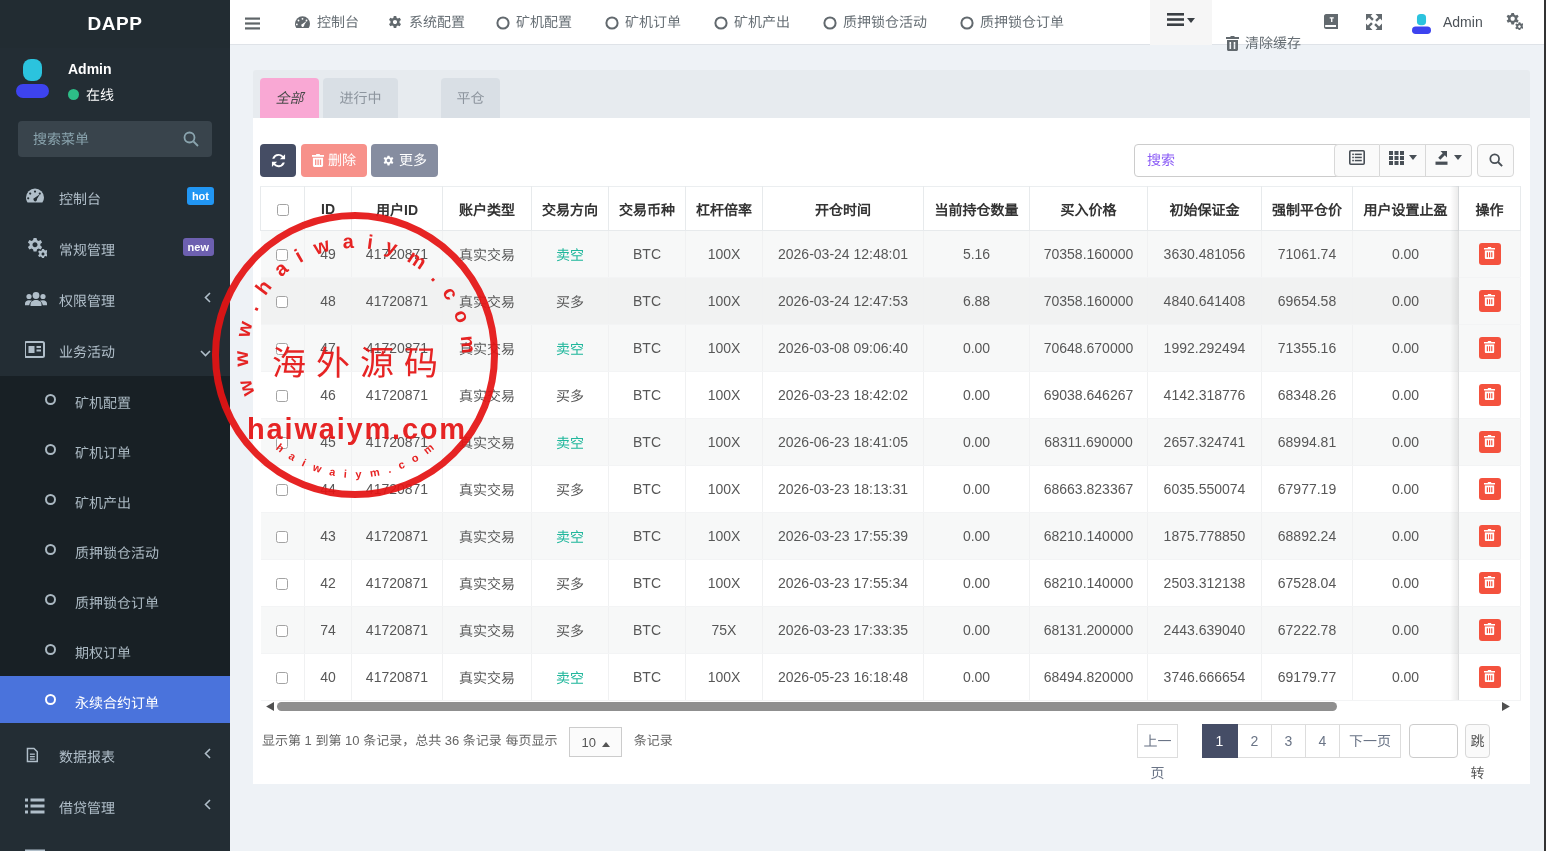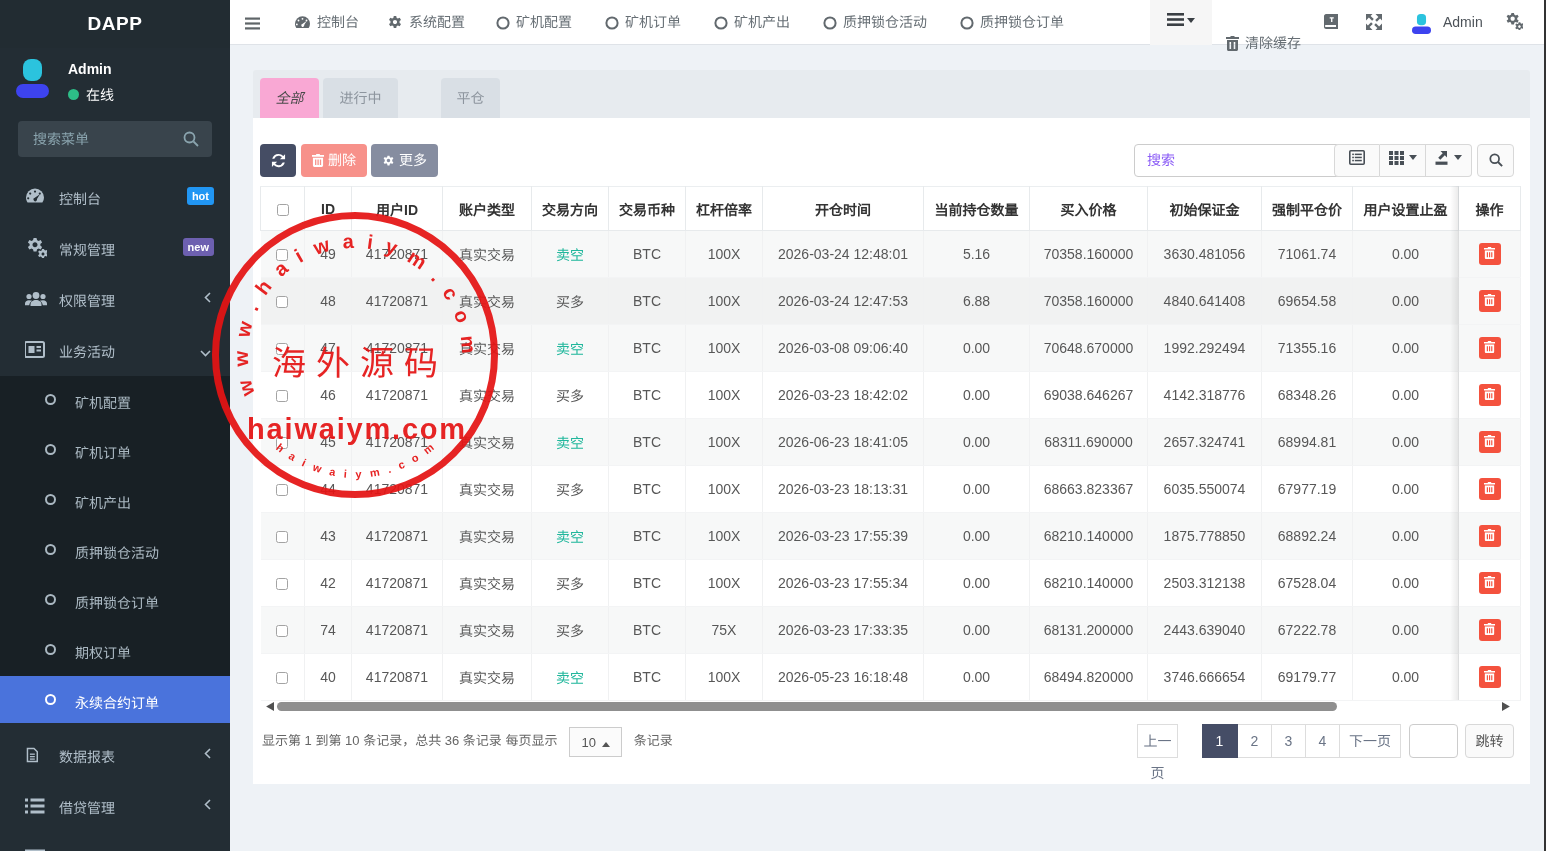--- a/index.html
+++ b/index.html
@@ -545,21 +545,21 @@
             <path d="M4 0l4 5H0z" fill="#555"></path>
           </svg></span> 条记录</div>
 <div style="position:absolute;left:0;top:606px;width:1261px;height:34px;">
         <div style="position:absolute;left:884px;top:0;width:41px;height:34px;border:1px solid #ddd;line-height:32px;text-align:center;font-size:14px;background:#fff;color:#6a7486;">上一页</div>
         <div style="position:absolute;left:949px;top:0;width:36px;height:34px;border:1px solid #ddd;line-height:32px;text-align:center;font-size:14px;background:#454d66;color:#fff;border-color:#454d66;border-left:none;">1</div>
         <div style="position:absolute;left:985px;top:0;width:34px;height:34px;border:1px solid #ddd;line-height:32px;text-align:center;font-size:14px;background:#fff;color:#6a7486;border-left:none;">2</div>
         <div style="position:absolute;left:1019px;top:0;width:34px;height:34px;border:1px solid #ddd;line-height:32px;text-align:center;font-size:14px;background:#fff;color:#6a7486;border-left:none;">3</div>
         <div style="position:absolute;left:1053px;top:0;width:34px;height:34px;border:1px solid #ddd;line-height:32px;text-align:center;font-size:14px;background:#fff;color:#6a7486;border-left:none;">4</div>
         <div style="position:absolute;left:1087px;top:0;width:61px;height:34px;border:1px solid #ddd;line-height:32px;text-align:center;font-size:14px;background:#fff;color:#6a7486;border-left:none;">下一页</div>
         <div style="position:absolute;left:1156px;top:0;width:49px;height:34px;border:1px solid #ccc;border-radius:4px;background:#fff;"></div>
-        <div style="position:absolute;left:1212px;top:0;width:49px;height:34px;border:1px solid #d8d8d8;border-radius:4px;background:#fafafa;line-height:32px;text-align:center;color:#555;font-size:14px;">跳转</div>
+        <div style="position:absolute;left:1212px;top:0;width:25px;height:34px;border:1px solid #d8d8d8;border-radius:4px;background:#fafafa;line-height:32px;text-align:center;color:#555;font-size:14px;">跳转</div>
       </div>
     </div>
 </div>
 <div style="position:absolute;left:1544px;top:0;width:2px;height:851px;background:#333;z-index:30;"></div>
 <svg id="stamp" width="300" height="300" viewBox="0 0 300 300" style="position:absolute;left:205px;top:205px;z-index:9;opacity:0.93;">
   <defs>
     <path id="arcTop" d="M 50.8 190.1 A 107 107 0 1 1 256.4 161.2"></path>
     <path id="arcBot" d="M 53.1 225.7 A 123 123 0 0 0 246.9 225.7"></path>
   </defs>
   <circle cx="150" cy="150" r="139.5" fill="none" stroke="#e51414" stroke-width="7"></circle>

